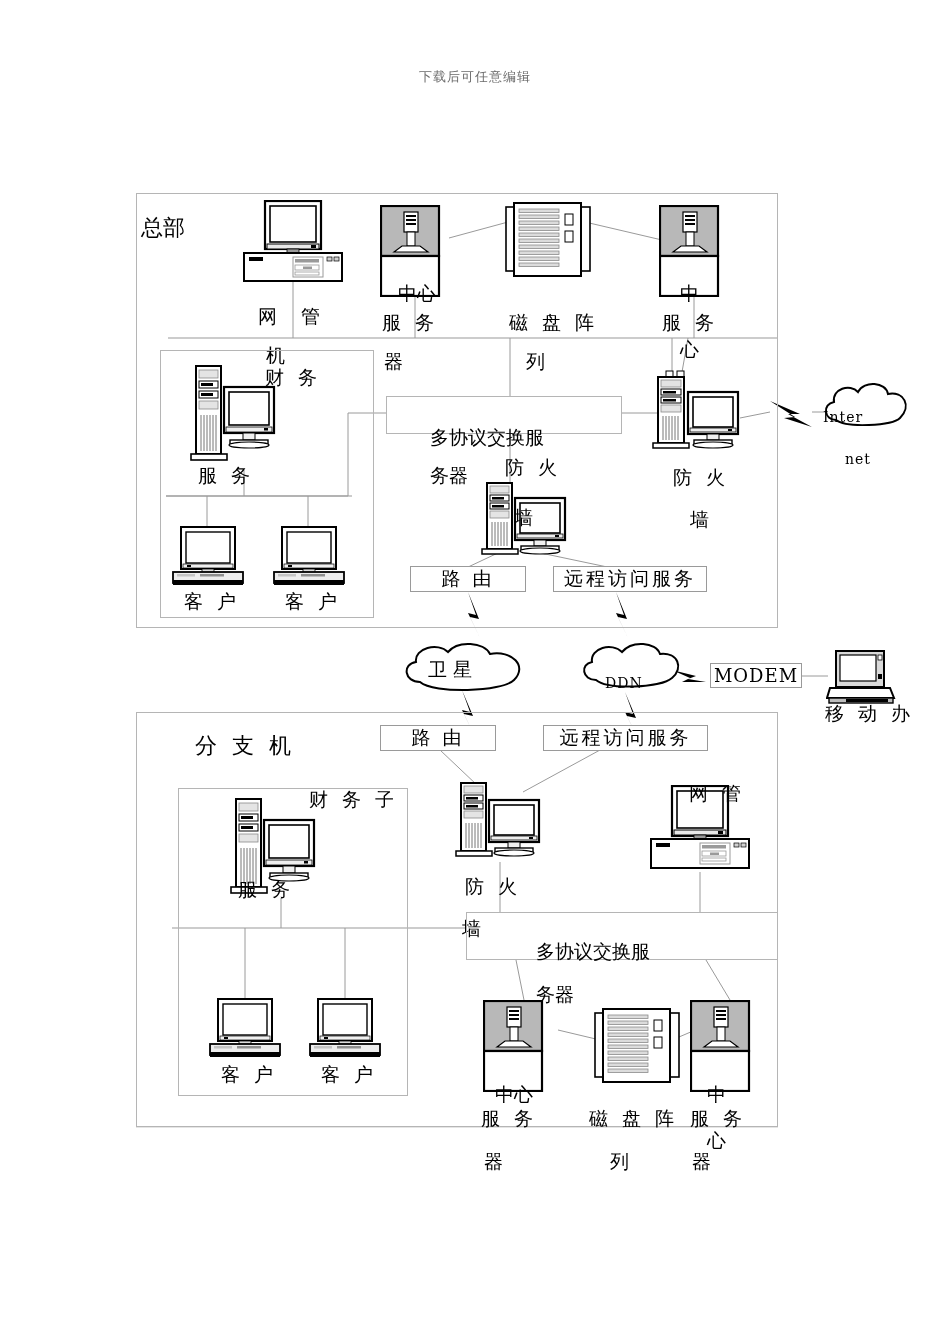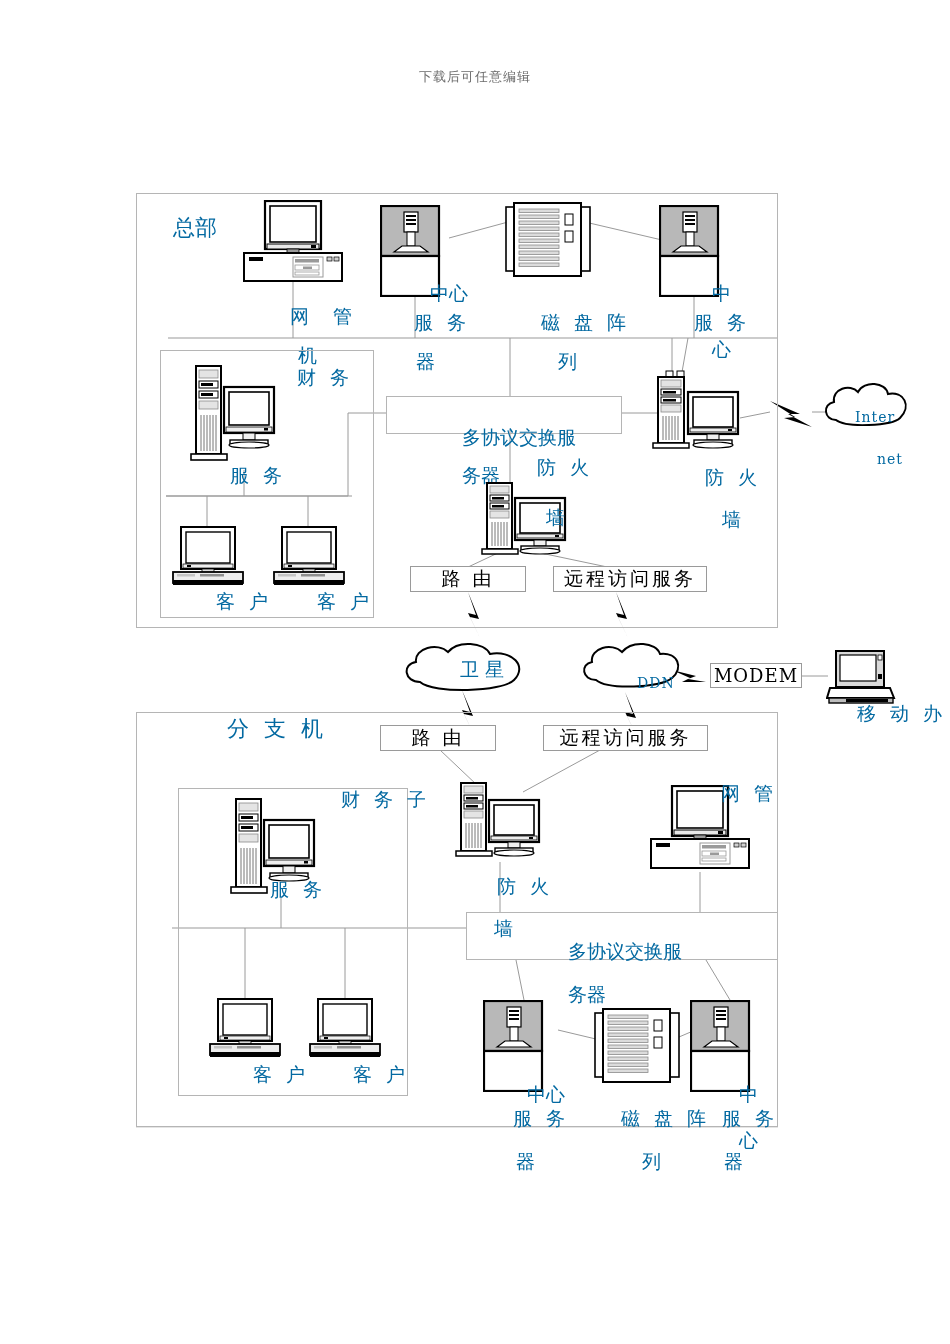--- a/index.html
+++ b/index.html
@@ -9,21 +9,21 @@
     color:#000;
   }
   .page-header{
     position:absolute;top:68px;left:0;width:950px;text-align:center;
     font-size:13px;color:#6b6b6b;letter-spacing:1px;
     font-family:"DejaVu Serif","Liberation Serif",serif;
   }
   .canvas{position:absolute;left:0;top:0;width:950px;height:1344px;}
   .box{position:absolute;border:1px solid #b5b5b5;background:transparent;box-sizing:border-box;}
   .lbl{position:absolute;white-space:nowrap;font-size:19px;line-height:1.05;
-       font-family:"DejaVu Sans","Liberation Sans",sans-serif;color:#0369a1;margin-left:32px;}
+       font-family:"DejaVu Sans","Liberation Sans",sans-serif;color:#000000;}
   .lbl.sp{letter-spacing:9px;}
   .lbl.sp2{letter-spacing:4px;}
   .lbl.serif{font-family:"DejaVu Serif","Liberation Serif",serif;font-size:14px;letter-spacing:1px;}
   .tagbox{position:absolute;border:1px solid #9a9a9a;box-sizing:border-box;
           display:flex;align-items:center;justify-content:center;
           font-size:19px;letter-spacing:3px;background:#fff;}
   .tagbox.serifbx{font-family:"DejaVu Serif","Liberation Serif",serif;letter-spacing:1px;font-size:18px;}
   svg.lines{position:absolute;left:0;top:0;width:950px;height:1344px;pointer-events:none;}
   .dev{position:absolute;}
 </style>
@@ -358,21 +358,21 @@
       <rect x="52" y="5" width="4" height="5" fill="#fff" stroke="#000" stroke-width="0.8"></rect>
       <rect x="52" y="24" width="4" height="5" fill="#000"></rect>
       <polygon points="4,38 64,38 68,48 1,48" fill="#fff" stroke="#000" stroke-width="2"></polygon>
       <rect x="3" y="48" width="64" height="5" fill="#bdbdbd" stroke="#000" stroke-width="1.4"></rect>
       <rect x="20" y="49" width="42" height="3" fill="#000"></rect>
     </svg>
   </div>
   <div class="lbl sp2" style="left:825px;top:704px;">移 动 办</div>
 
   <div class="box" style="left:136px;top:712px;width:642px;height:415px;"></div>
-  <div class="lbl sp2" style="left:195px;top:717px;font-size:22px;">分 支 机</div>
+  <div class="lbl sp2" style="left:195px;top:734px;font-size:22px;">分 支 机</div>
 
   <div class="tagbox" style="left:380px;top:725px;width:116px;height:26px;">路  由</div>
   <div class="tagbox" style="left:543px;top:725px;width:165px;height:26px;">远程访问服务</div>
 
   <div class="box" style="left:178px;top:788px;width:230px;height:308px;"></div>
   <div class="lbl sp2" style="left:309px;top:790px;">财 务 子</div>
 
   <div class="dev" style="left:230px;top:798px;">
     <svg width="88" height="106" viewBox="0 0 88 106">
       <rect x="6" y="1" width="25" height="88" fill="#fff" stroke="#000" stroke-width="2"></rect>

